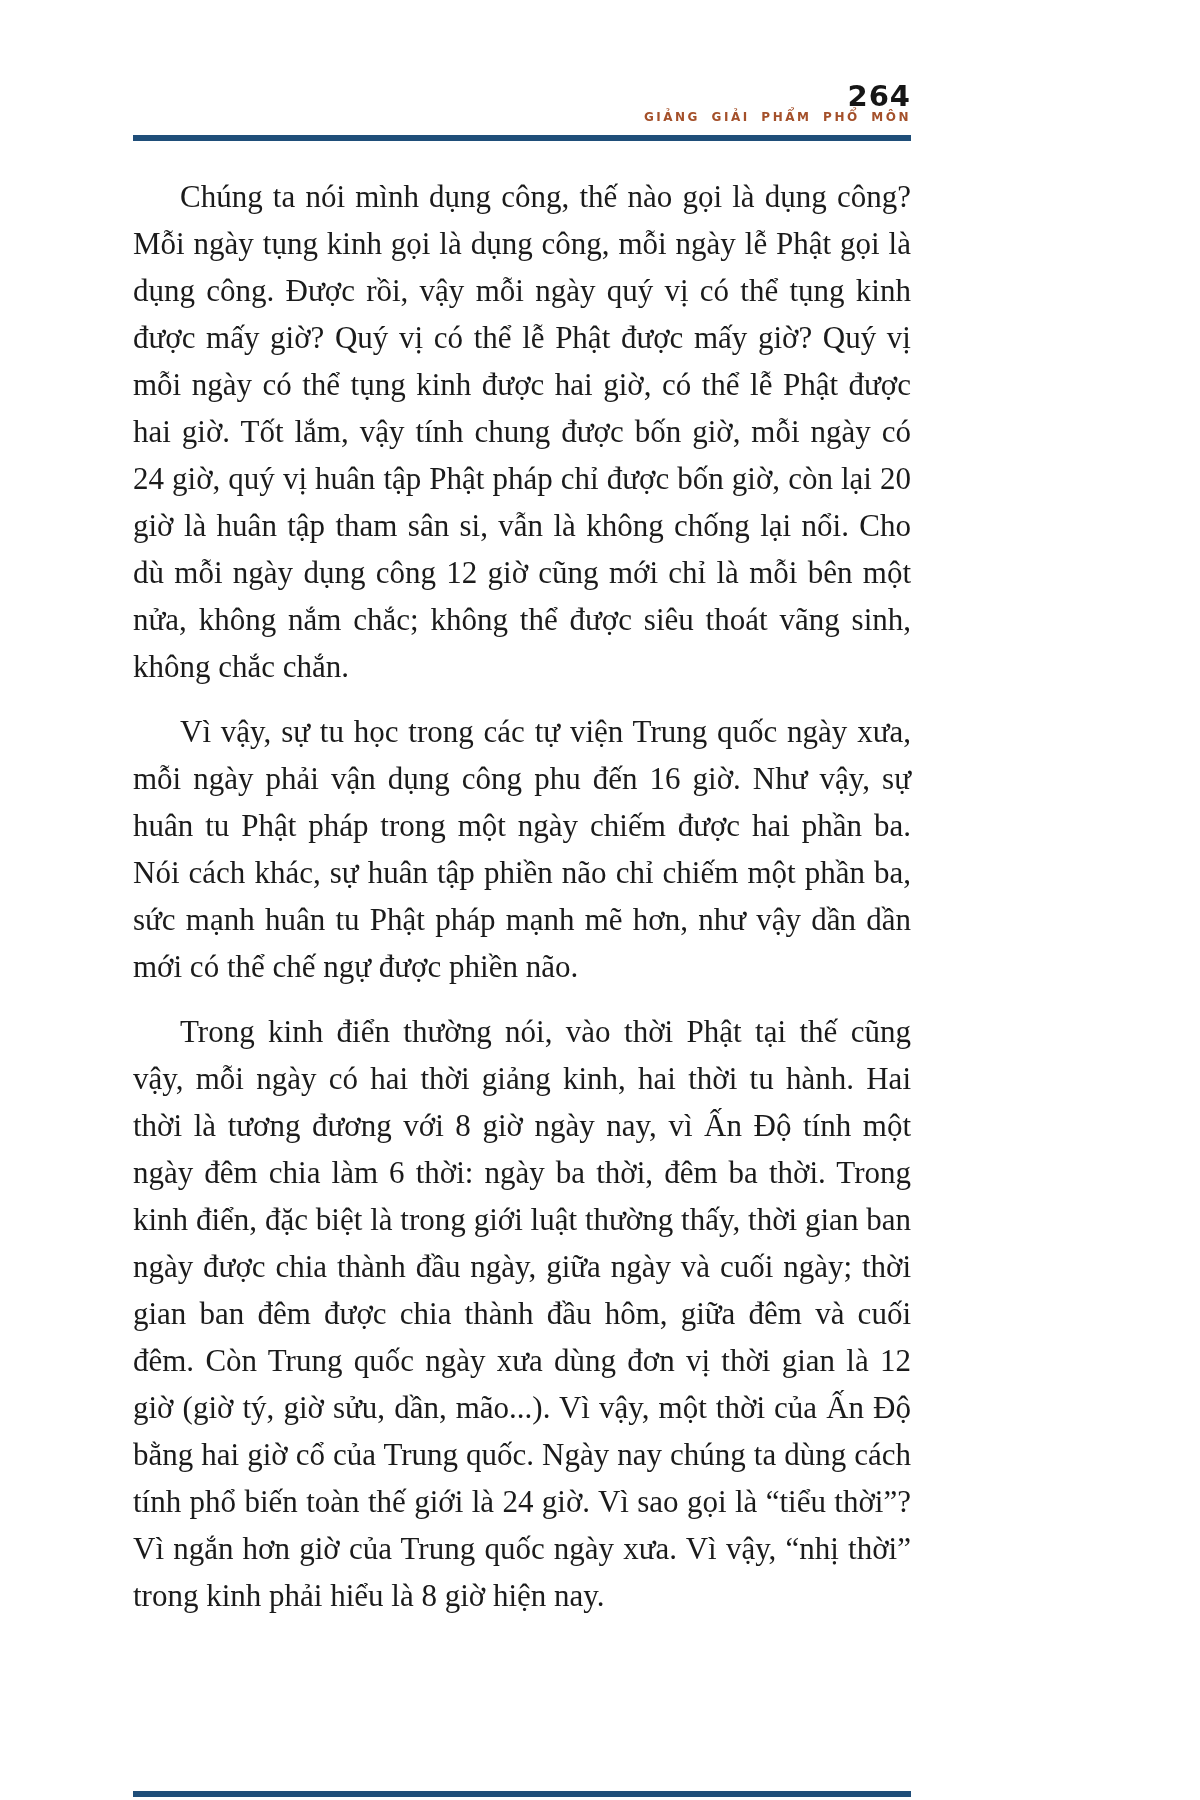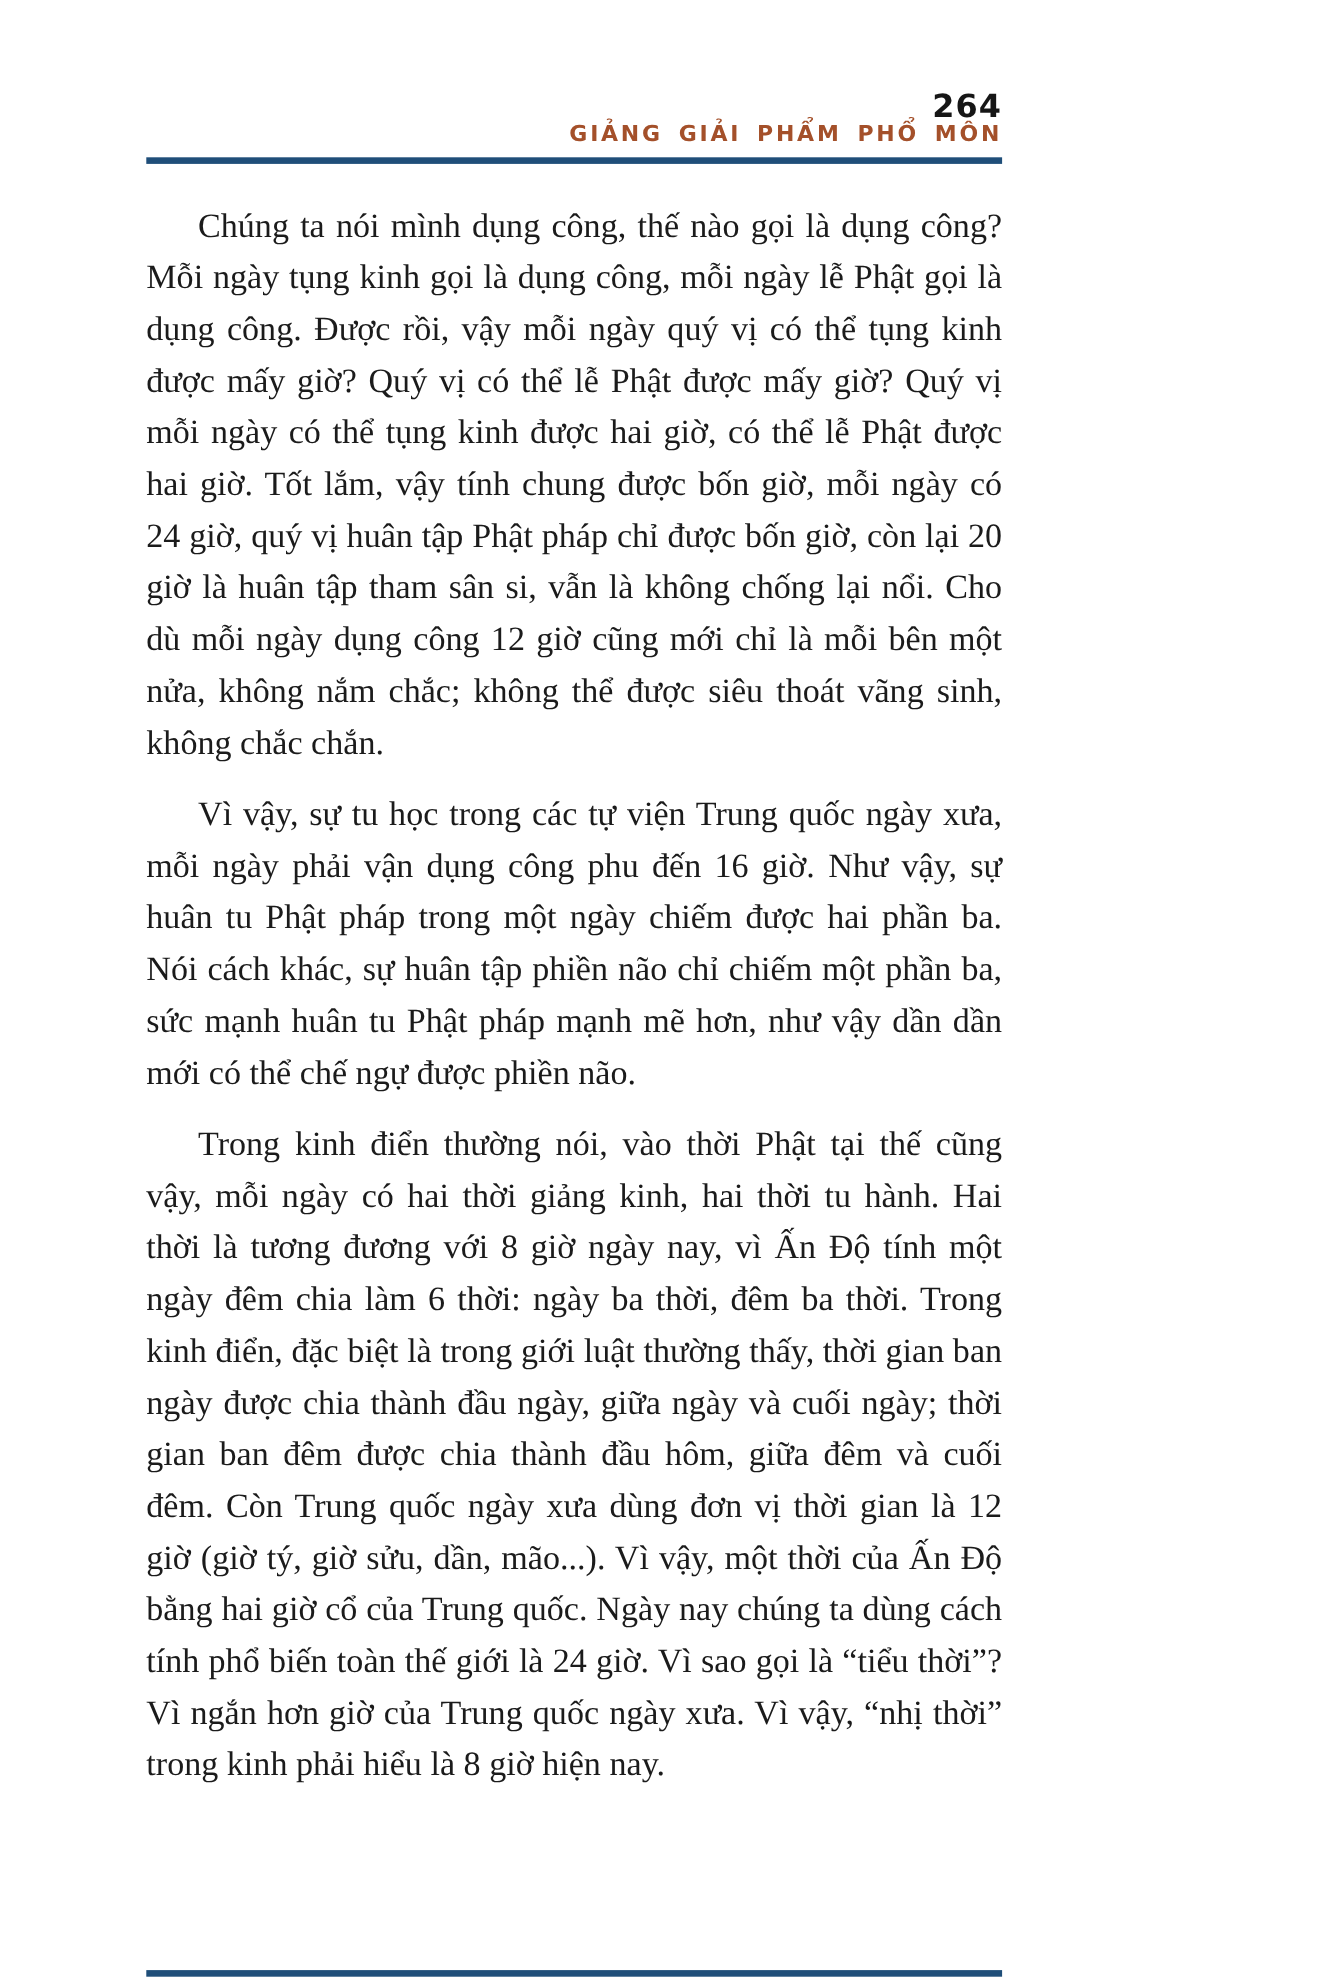--- a/index.html
+++ b/index.html
@@ -31,21 +31,21 @@
     font-family: "DejaVu Sans", sans-serif;
     font-weight: 700;
     font-size: 29px;
     line-height: 1;
     letter-spacing: 1px;
     color: var(--page-number-color, #161616);
   }
   .running-title {
     font-family: "DejaVu Sans", sans-serif;
     font-weight: 700;
-    font-size: 20px;
+    font-size: 12px;
     line-height: 1;
     letter-spacing: 2.5px;
     word-spacing: 5px;
     color: var(--running-title-color, #A4502A);
     padding-bottom: 3px;
   }
   .header-rule {
     height: 6px;
     background: var(--rule-color, #1F4E79);
     margin-top: 9px;

